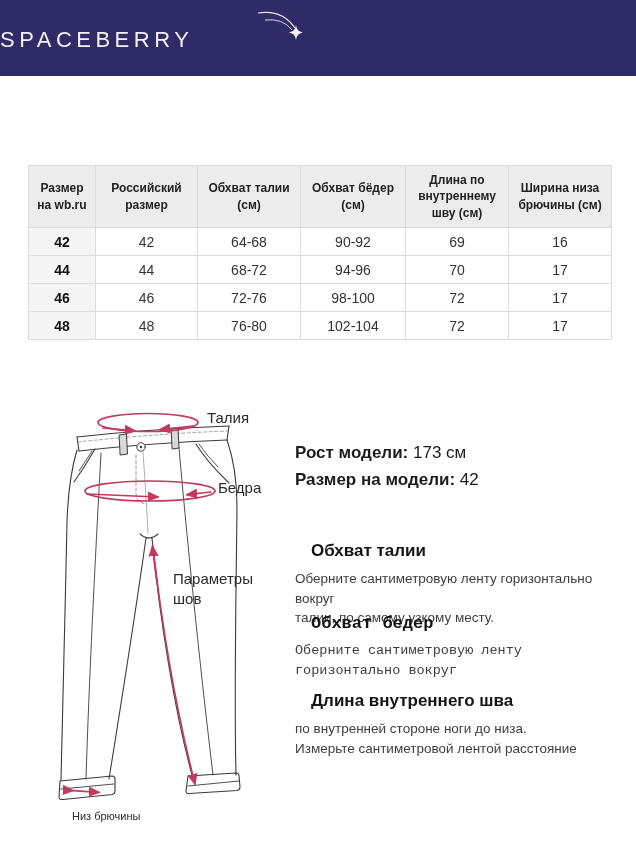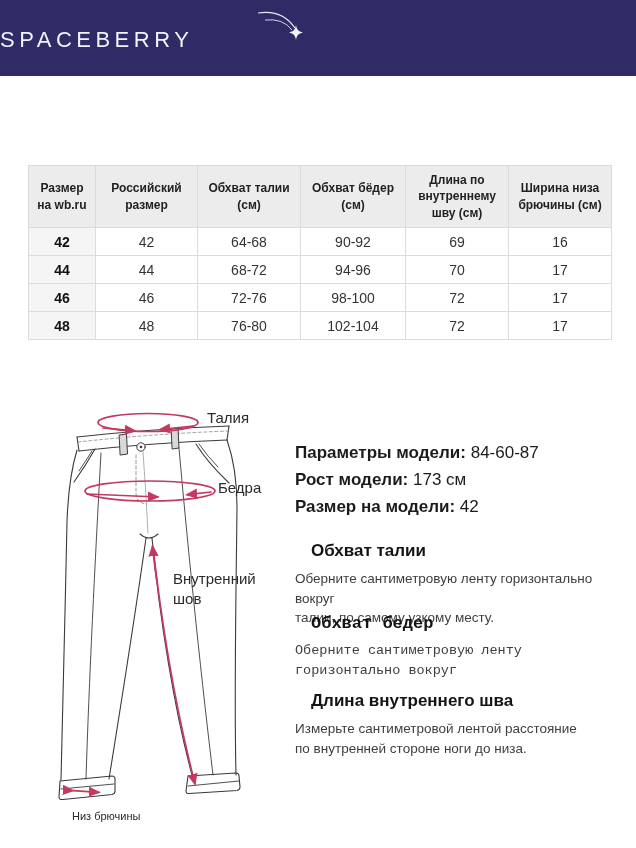--- a/index.html
+++ b/index.html
@@ -173,28 +173,24 @@
 
     <path d="M122,190 C120,177 118.5,164 117.5,154" marker-end="url(#arr)"></path>
     <path d="M118,155 C127,235 141,318 160,392" marker-end="url(#arr)"></path>
 
     <path d="M38,398.6 L64,400.4" marker-start="url(#arr)" marker-end="url(#arr)"></path>
   </g>
 </svg>
 
 <div class="diagram-label lbl-waist">Талия</div>
 <div class="diagram-label lbl-hips">Бедра</div>
-<div class="diagram-label lbl-innerseam">Внутренний шов</div>
+<div class="diagram-label lbl-innerseam">Параметры шов</div>
 <div class="diagram-label lbl-bottom">Низ брючины</div>
 
 <div class="model-info">
-  <div class="mi-row">
-    <span class="mi-label">Параметры модели:</span>
-    <span class="mi-value">84-60-87</span>
-  </div>
   <div class="mi-row">
     <span class="mi-label">Рост модели:</span>
     <span class="mi-value">173 см</span>
   </div>
   <div class="mi-row">
     <span class="mi-label">Размер на модели:</span>
     <span class="mi-value">42</span>
   </div>
 </div>
 
@@ -204,15 +200,15 @@
   <div class="guide-line">талии, по самому узкому месту.</div>
 </div>
 
 <div class="guide-section sec-2">
   <div class="guide-title">Обхват бедер</div>
   <div class="guide-line">Оберните сантиметровую ленту горизонтально вокруг</div>
 </div>
 
 <div class="guide-section sec-3">
   <div class="guide-title">Длина внутреннего шва</div>
+  <div class="guide-line">по внутренней стороне ноги до низа.</div>
   <div class="guide-line">Измерьте сантиметровой лентой расстояние</div>
-  <div class="guide-line">по внутренней стороне ноги до низа.</div>
 </div>
 
 </body></html>

